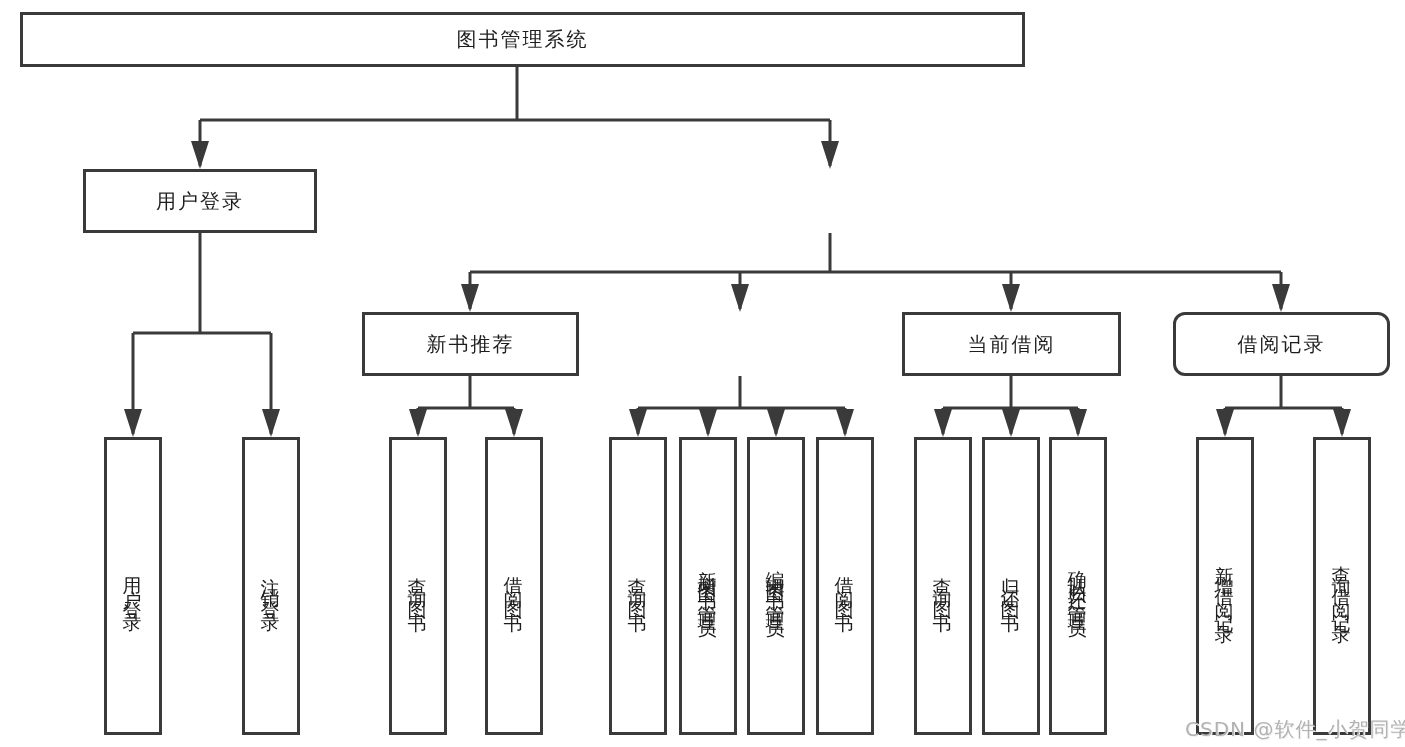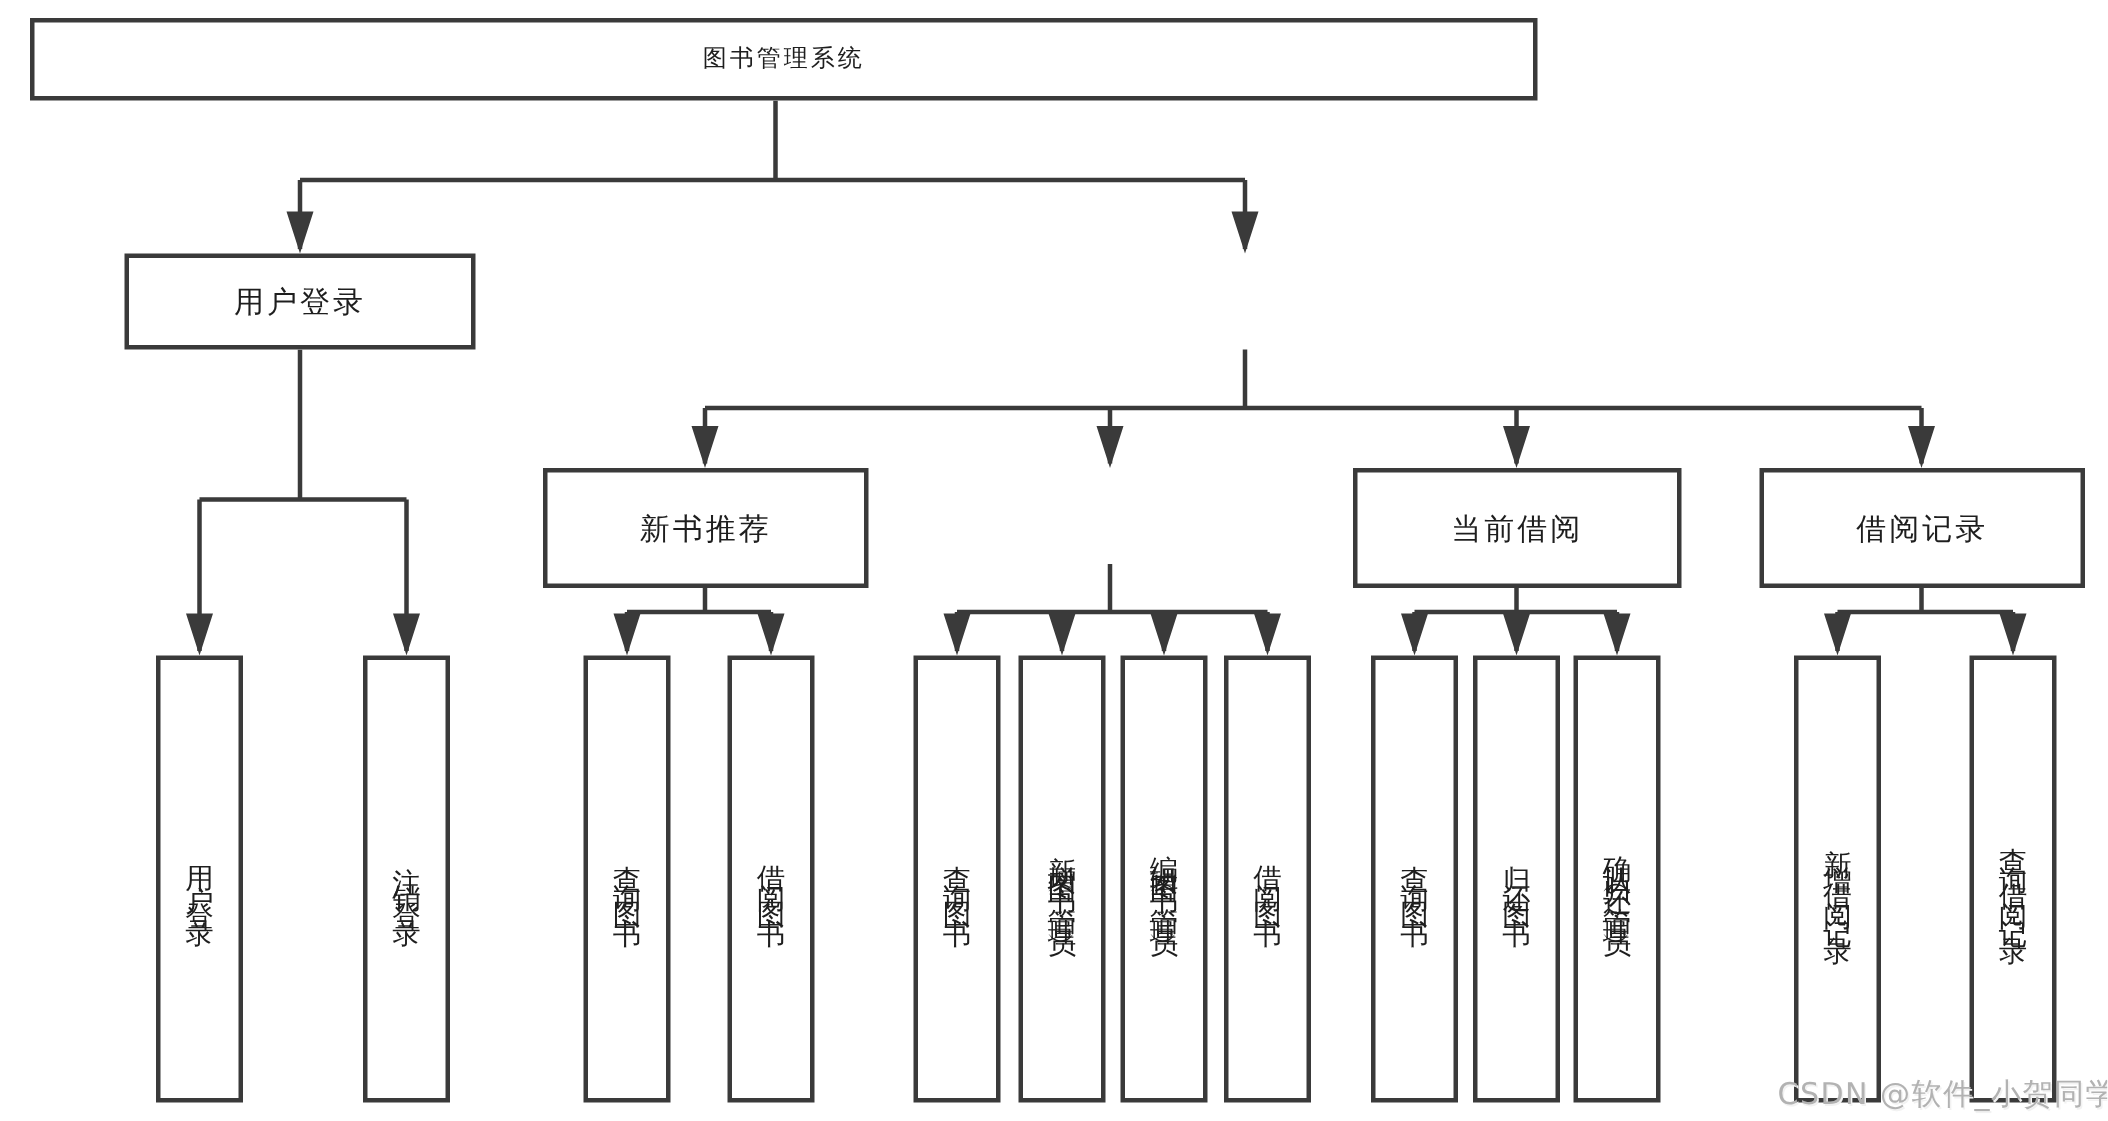--- a/index.html
+++ b/index.html
@@ -14,31 +14,31 @@
   .node{
     position:absolute;
     background:#ffffff;
     border:3px solid #3a3a3a;
     box-sizing:border-box;
     display:flex;align-items:center;justify-content:center;
     color:#1e1e1e;
   }
   .lbl{letter-spacing:2px;}
   
-  .n-root{left:20px;top:12px;width:1005px;height:55px;font-size:16px;}
+  .n-root{left:20px;top:12px;width:1005px;height:55px;font-size:20px;}
   
   .lv1{top:169px;width:234px;height:64px;font-size:20px;}
   .n-userlogin{left:83px;}
   .n-bookmgmt{left:713px;}
   
-  .lv2{top:312px;height:80px;font-size:20px;}
+  .lv2{top:312px;height:64px;font-size:20px;}
   .n-newbook{left:362px;width:217px;}
   .n-borrow{left:631px;width:218px;}
   .n-current{left:902px;width:219px;}
-  .n-records{left:1173px;width:217px;}
+  .n-records{left:1173px;width:217px;border-radius:12px;}
   
   .leaf{top:437px;width:58px;height:298px;border-width:3px;}
   .vert{
     writing-mode:vertical-rl;
     text-orientation:mixed;
     font-size:19px;
     letter-spacing:12px;
     white-space:nowrap;
   }
   .v-long{letter-spacing:7px;}

